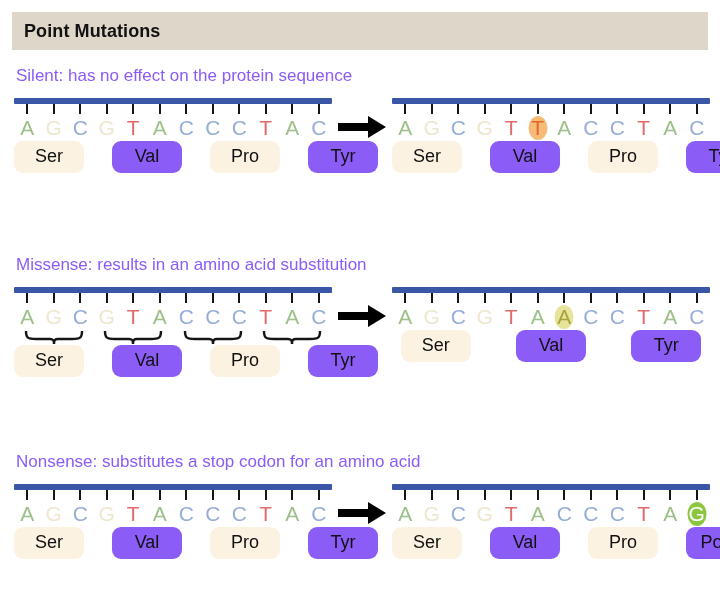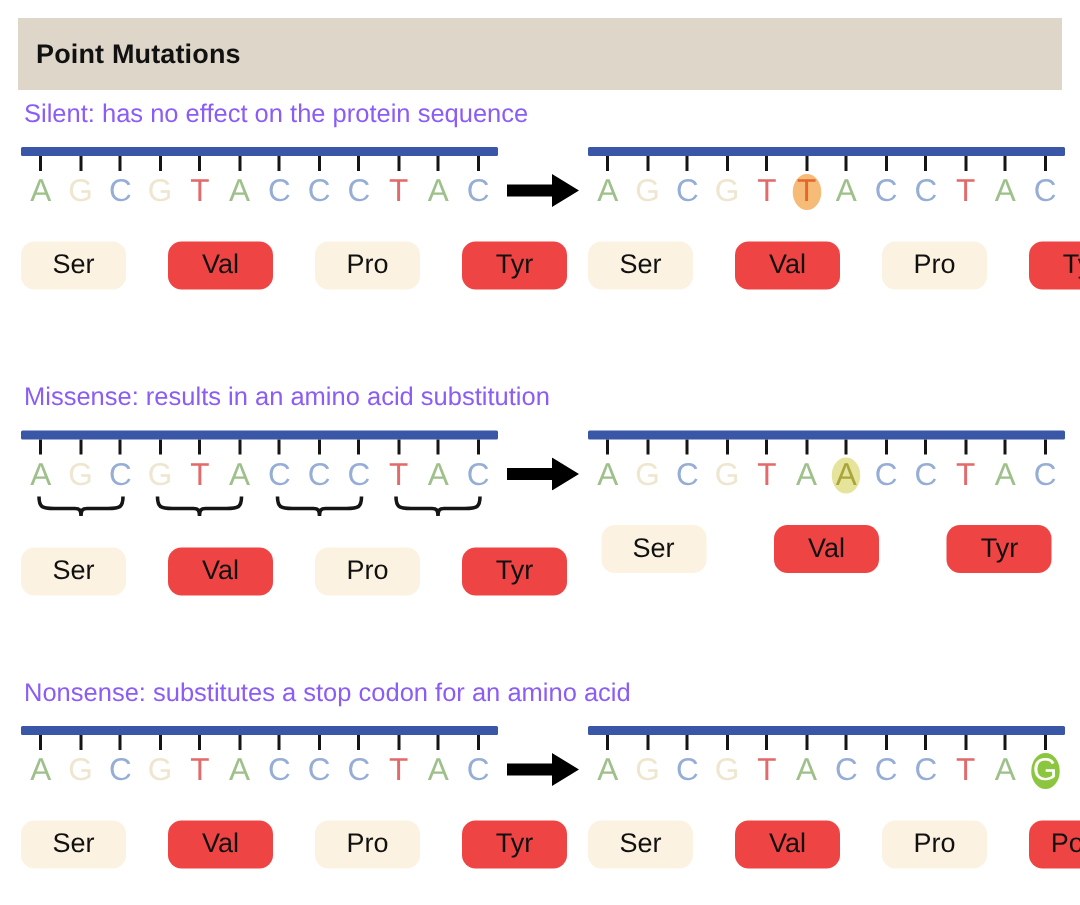--- a/index.html
+++ b/index.html
@@ -15,21 +15,21 @@
     overflow: hidden;
     position: relative;
   }
 
   
   .header-band {
     position: absolute;
     left: 12px;
     top: 12px;
     width: 696px;
-    height: 48px;
+    height: 38px;
     background: #ddd6c9;
     display: flex;
     align-items: center;
   }
   .header-title {
     font-size: 18px;
     font-weight: bold;
     color: #111111;
     padding-left: 12px;
     letter-spacing: 0.1px;
@@ -154,39 +154,39 @@
     display: flex;
     justify-content: center;
     align-items: flex-start;
   }
   .brace-svg { display: block; }
 
   
   .codons {
     display: flex;
     width: 100%;
-    margin-top: 20px;
+    margin-top: 0;
     gap: 28px;
   }
   .codon-cell {
     flex: 3 1 0;
     display: flex;
     justify-content: center;
   }
   .codon-box {
     display: inline-block;
     min-width: 62px;
     padding: 5px 4px 6px;
     text-align: center;
     font-size: 18px;
     color: #111111;
     border-radius: 9px;
   }
   .codon-light { background: #fbf2e1; }
-  .codon-dark  { background: #ef4444; }
+  .codon-dark  { background: #8b5cf6; }
 
   
   .arrow-wrap {
     width: 60px;
     display: flex;
     align-items: flex-start;
     justify-content: center;
     padding-top: 18px;
   }
   .arrow-svg { display: block; }

